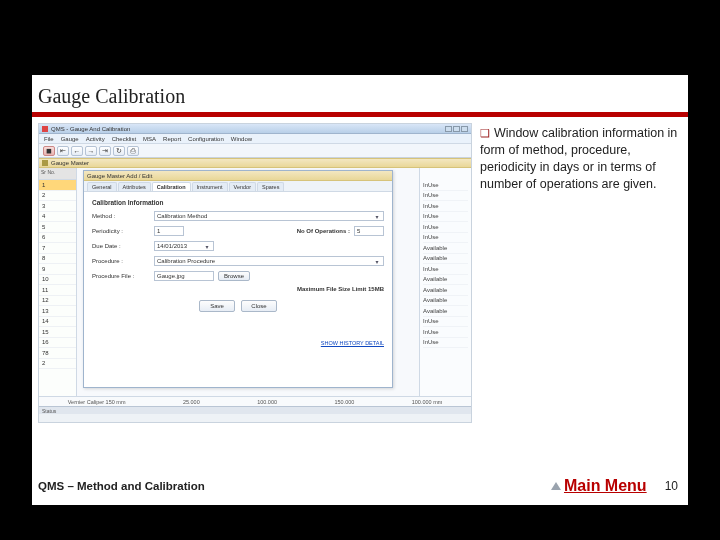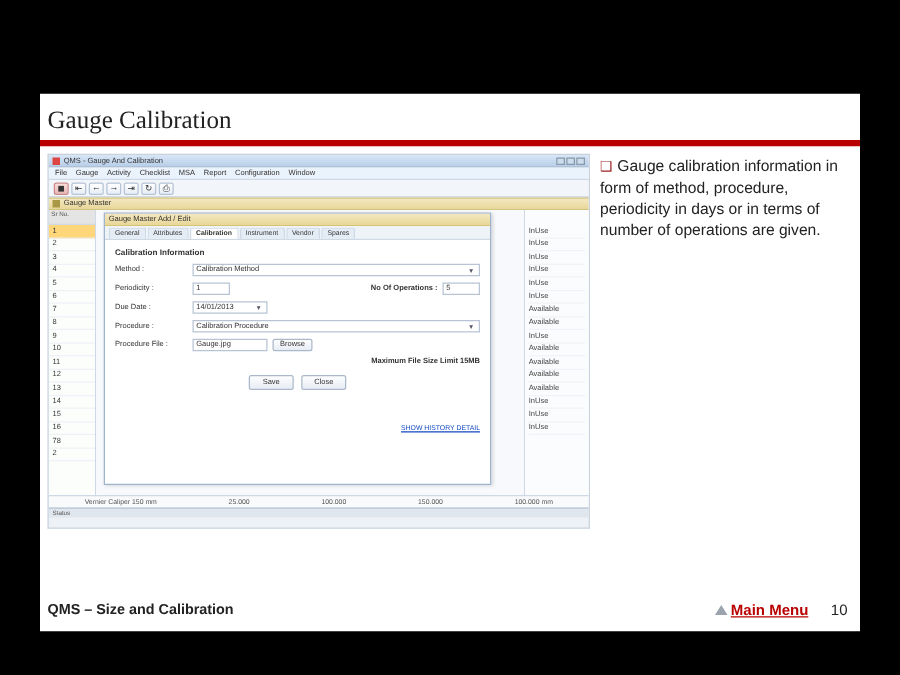--- a/index.html
+++ b/index.html
@@ -221,21 +221,21 @@
     display: flex;
     align-items: center;
     font-size: 12px;
   }
   .footer-left { font-family: Verdana, sans-serif; font-weight: bold; color:#222; font-size: 11.5px; }
   .footer .flex { flex:1; }
   .mainmenu {
     color: #b80000;
     font-weight: bold;
     text-decoration: underline;
-    font-size: 12px;
+    font-size: 16px;
     display: flex;
     align-items: center;
     gap: 3px;
   }
   .mainmenu .arrow {
     width: 0; height: 0;
     border-left: 5px solid transparent;
     border-right: 5px solid transparent;
     border-bottom: 8px solid #9aa3ae;
   }
@@ -419,26 +419,26 @@
         <span>150.000</span>
         <span>100.000 mm</span>
       </div>
 
       <div class="statusbar">
         <span>Status</span>
       </div>
     </div>
 
     <div class="sidenotes">
-      <p><span class="bul">❑</span><span>Gauge calibration information in form of method, procedure, periodicity in days or in terms of number of operations are given.</span></p>
+      <p><span class="bul">❑</span><span>Window calibration information in form of method, procedure, periodicity in days or in terms of number of operations are given.</span></p>
     </div>
   </div>
 
   <div class="footer">
-    <span class="footer-left">QMS – Size and Calibration</span>
+    <span class="footer-left">QMS – Method and Calibration</span>
     <div class="flex"></div>
     <span class="mainmenu">
       <span class="arrow"></span>
       <span>Main Menu</span>
     </span>
     <span class="pagenum">10</span>
   </div>
 </div>
 
 </body></html>

